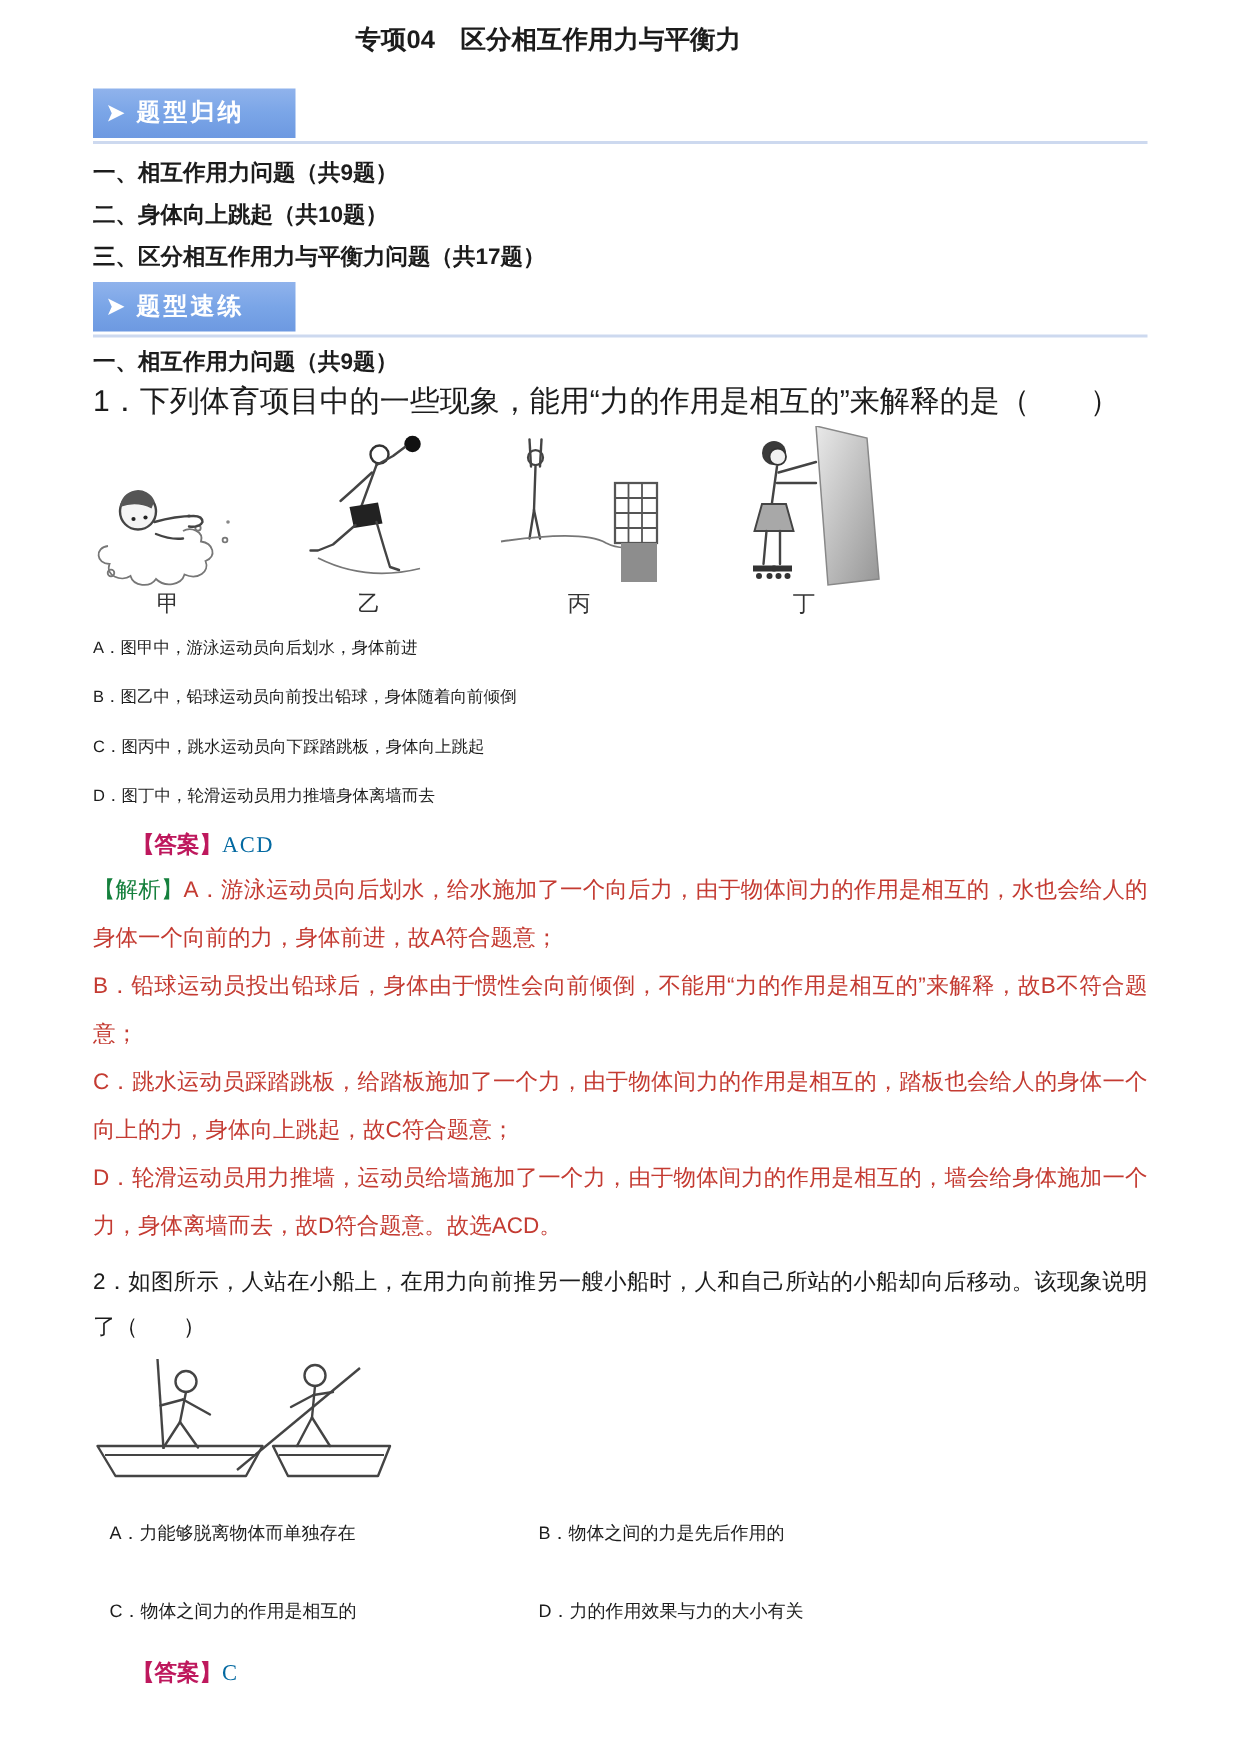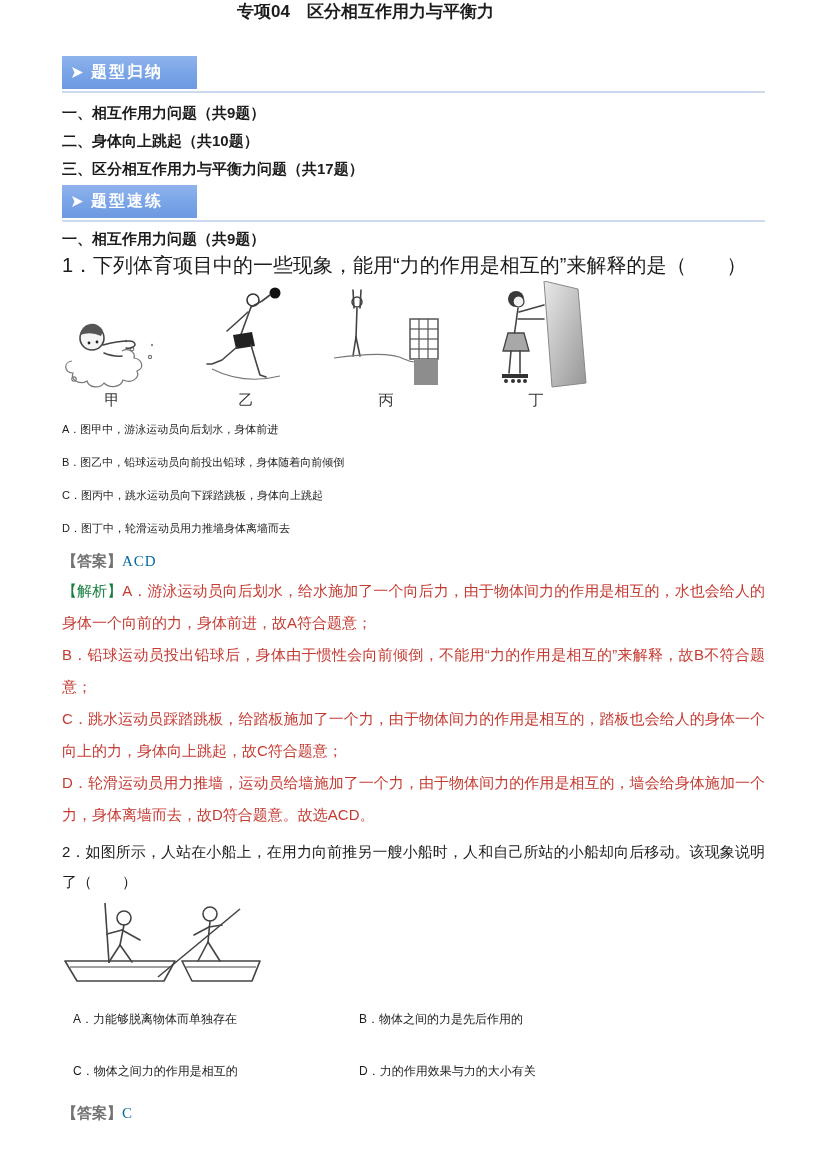--- a/index.html
+++ b/index.html
@@ -7,28 +7,28 @@
   body {
     width:827px; height:1169px;
     background:#ffffff;
     font-family:"Liberation Sans","DejaVu Sans",sans-serif;
     color:#1c1c1c;
     overflow:hidden;
   }
   .content { padding:0 62px; }
 
   .doc-title {
-    margin:0; 
+    margin:15px; 
     font-size:17px; font-weight:bold;
     line-height:24px; text-align:center;
     transform:translateX(-48px);
   }
 
   .banner {
-    margin-top:32px;
+    margin-top:20px;
     border-bottom:2px solid #cdd9ef;
     padding-bottom:2px;
   }
   .banner.second { margin-top:2px; }
   .badge {
     display:inline-flex; align-items:center;
     width:135px; height:33px; padding-left:9px;
     background:linear-gradient(180deg,#90b3ec 0%,#7aa5e7 50%,#6d99e1 100%);
     color:#ffffff; font-size:16px; font-weight:bold; letter-spacing:2px;
   }
@@ -43,21 +43,21 @@
   .stem2 { margin:6px 0 0; font-size:15px; line-height:30px; text-align:justify; }
 
   .figure-row { display:flex; align-items:flex-end; gap:38px; margin-top:4px; }
   .figure { display:flex; flex-direction:column; align-items:center; }
   .figure .caption { font-size:15px; line-height:18px; margin-top:2px; color:#333; }
 
   .options { margin-top:4px; }
   .options p { margin:0; font-size:11px; line-height:33px; }
 
   .answer-line { margin:2px 0 0; font-size:15px; line-height:28px; }
-  .answer-label { color:#737373; font-weight:bold; }
+  .answer-label { color:#be185d; font-weight:bold;margin-left:26px; }
   .answer-value { color:#0369a1; font-family:"Liberation Serif","DejaVu Serif",serif; letter-spacing:1px; }
 
   .analysis { margin-top:0; color:#c43b32; font-size:15px; line-height:32px; text-align:justify; }
   .analysis p { margin:0; }
   .analysis-label { color:#15803d; font-weight:normal; }
 
   .boats { margin-top:4px; display:block; }
 
   .q2-options { display:grid; grid-template-columns:286px 1fr; margin-top:2px; }
   .q2-options p { margin:11px; font-size:12px; line-height:30px; }

